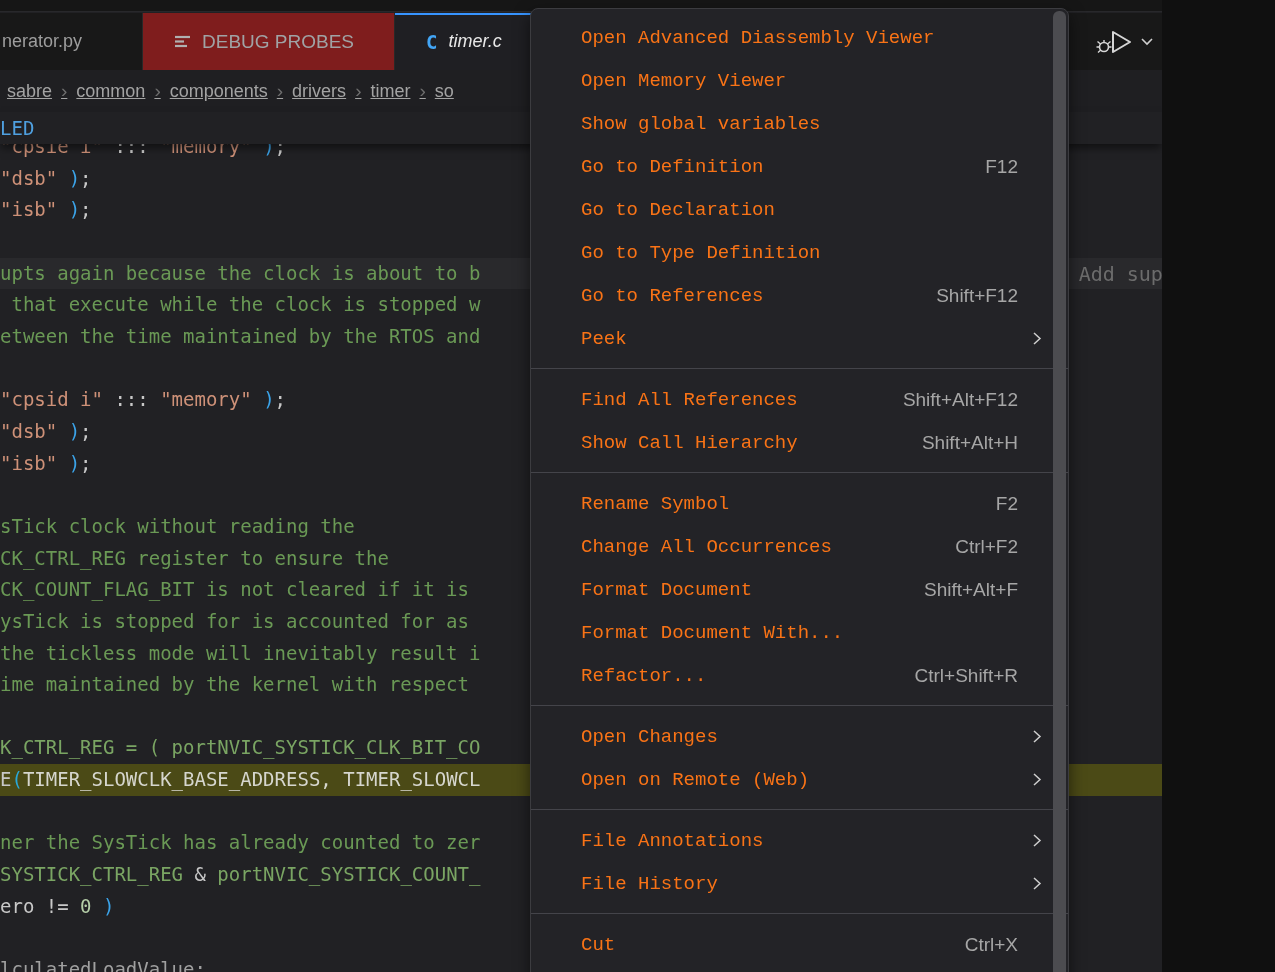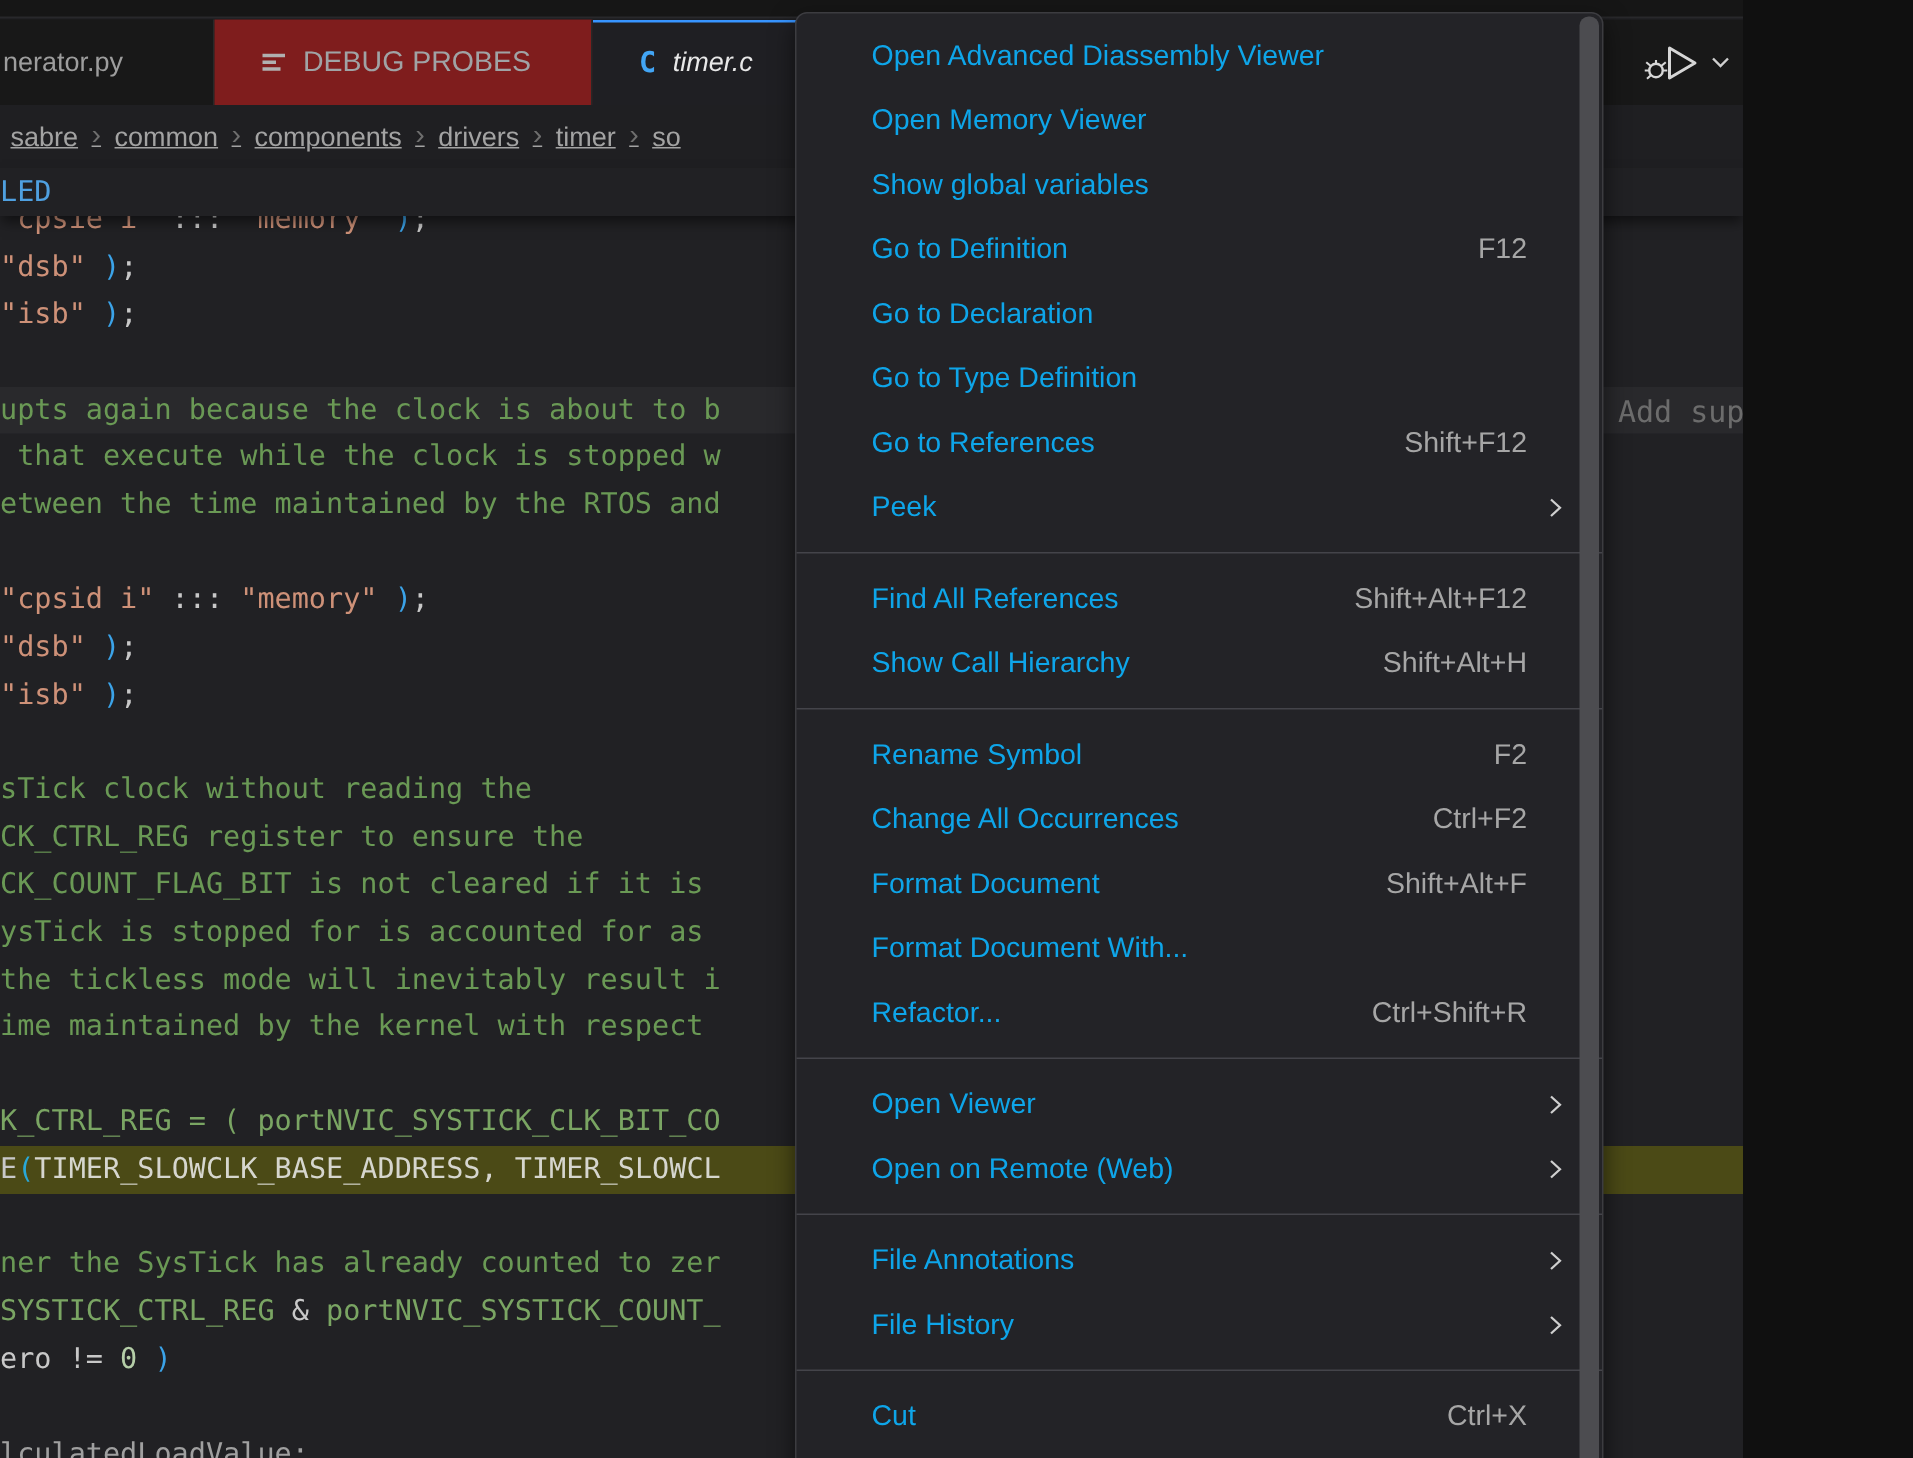--- a/index.html
+++ b/index.html
@@ -74,21 +74,21 @@
   .context-menu {
     position:absolute; left:530px; top:8px; width:539px; height:1010px; z-index:10;
     background:#232327; border:1px solid #3c3c40; border-radius:8px 8px 0 0;
     box-shadow:0 6px 16px rgba(0,0,0,.55);
     padding-top:7px;
   }
   .menu-item {
     height:43px; display:flex; align-items:center;
     padding:0 50px; position:relative; cursor:default;
   }
-  .mi-label { flex:1; font-size:19px; color:#0ea5e9; white-space:nowrap; }
+  .mi-label { flex:1; font-size:19px; color:#f97316; white-space:nowrap;font-family:Liberation Mono, monospace; }
   .mi-shortcut { font-size:19px; color:#a6a6a6; white-space:nowrap; }
   .mi-chevron { position:absolute; right:26px; top:13px; }
   .menu-sep { height:1px; background:#44444a; margin:8px 0 9px 0; }
   .menu-scrollbar {
     position:absolute; right:2px; top:2px; bottom:0; width:13px;
     background:#4c4c50; border-radius:6px 6px 0 0;
   }
 </style>
 </head>
 <body>
@@ -242,21 +242,21 @@
         </div>
         <div class="menu-item">
           <span class="mi-label">Format Document With...</span>
         </div>
         <div class="menu-item">
           <span class="mi-label">Refactor...</span>
           <span class="mi-shortcut">Ctrl+Shift+R</span>
         </div>
         <div class="menu-sep"></div>
         <div class="menu-item">
-          <span class="mi-label">Open Viewer</span>
+          <span class="mi-label">Open Changes</span>
           <span class="mi-chevron"><svg width="10" height="17" viewBox="0 0 10 17">
               <polyline points="2,3 8,8.5 2,14" fill="none" stroke="#cfcfcf" stroke-width="1.5"></polyline>
             </svg></span>
         </div>
         <div class="menu-item">
           <span class="mi-label">Open on Remote (Web)</span>
           <span class="mi-chevron"><svg width="10" height="17" viewBox="0 0 10 17">
               <polyline points="2,3 8,8.5 2,14" fill="none" stroke="#cfcfcf" stroke-width="1.5"></polyline>
             </svg></span>
         </div>

